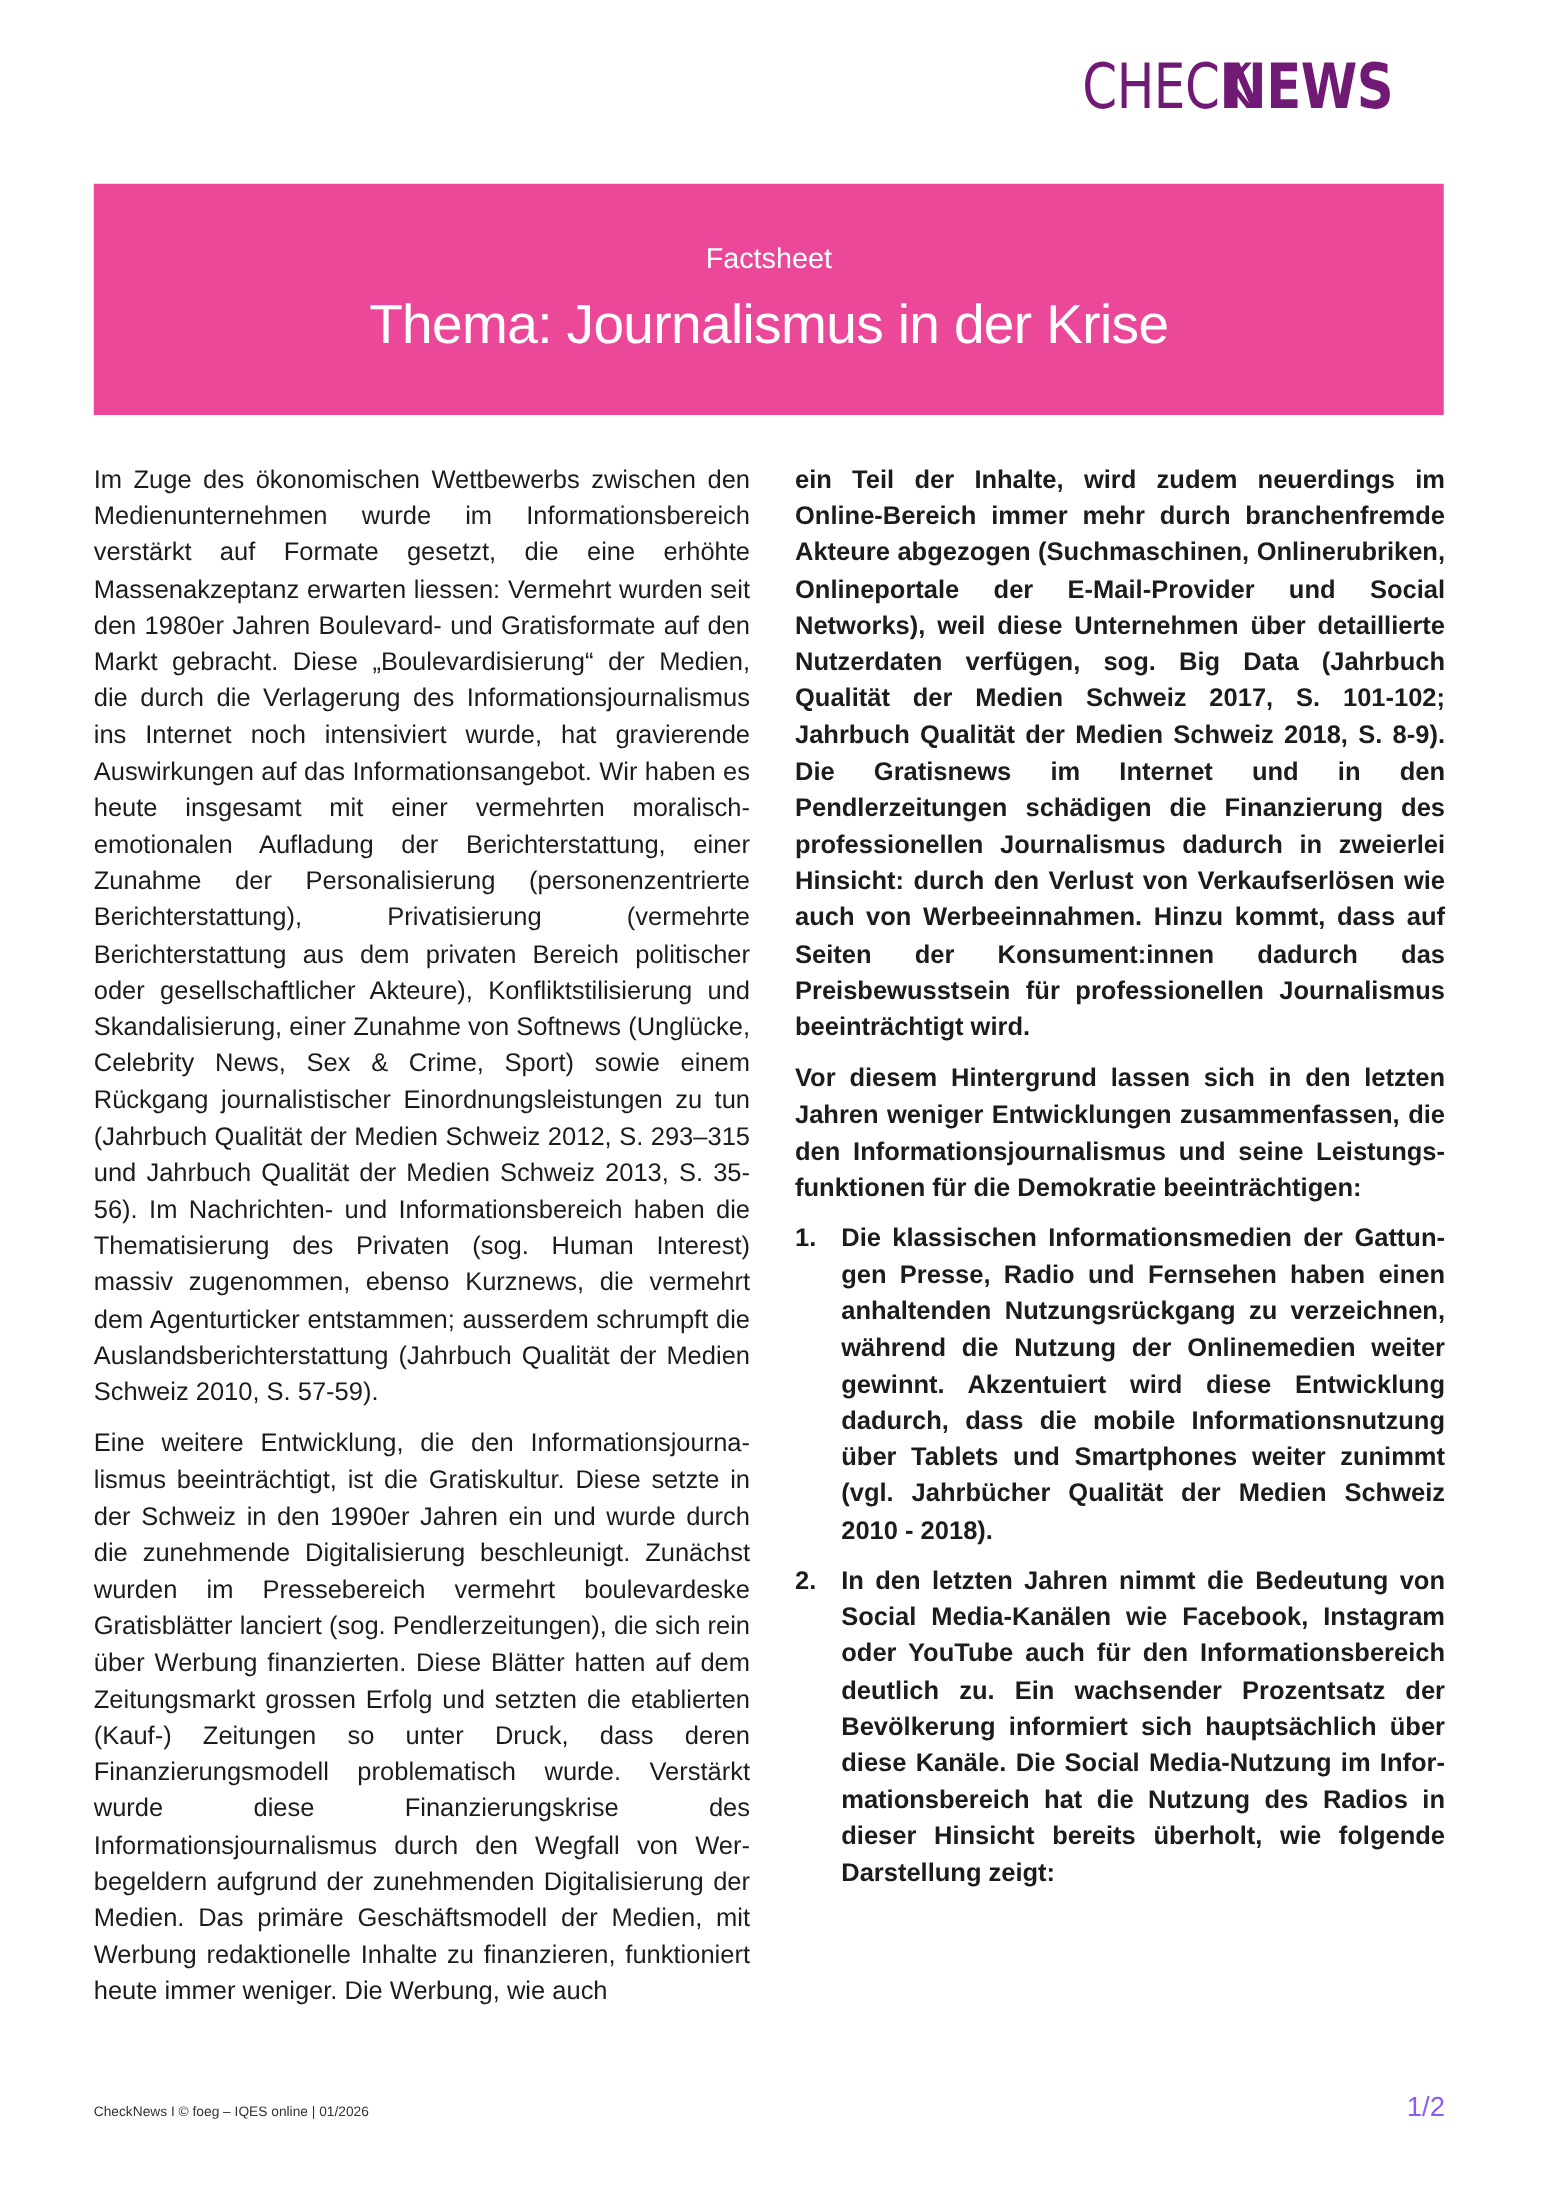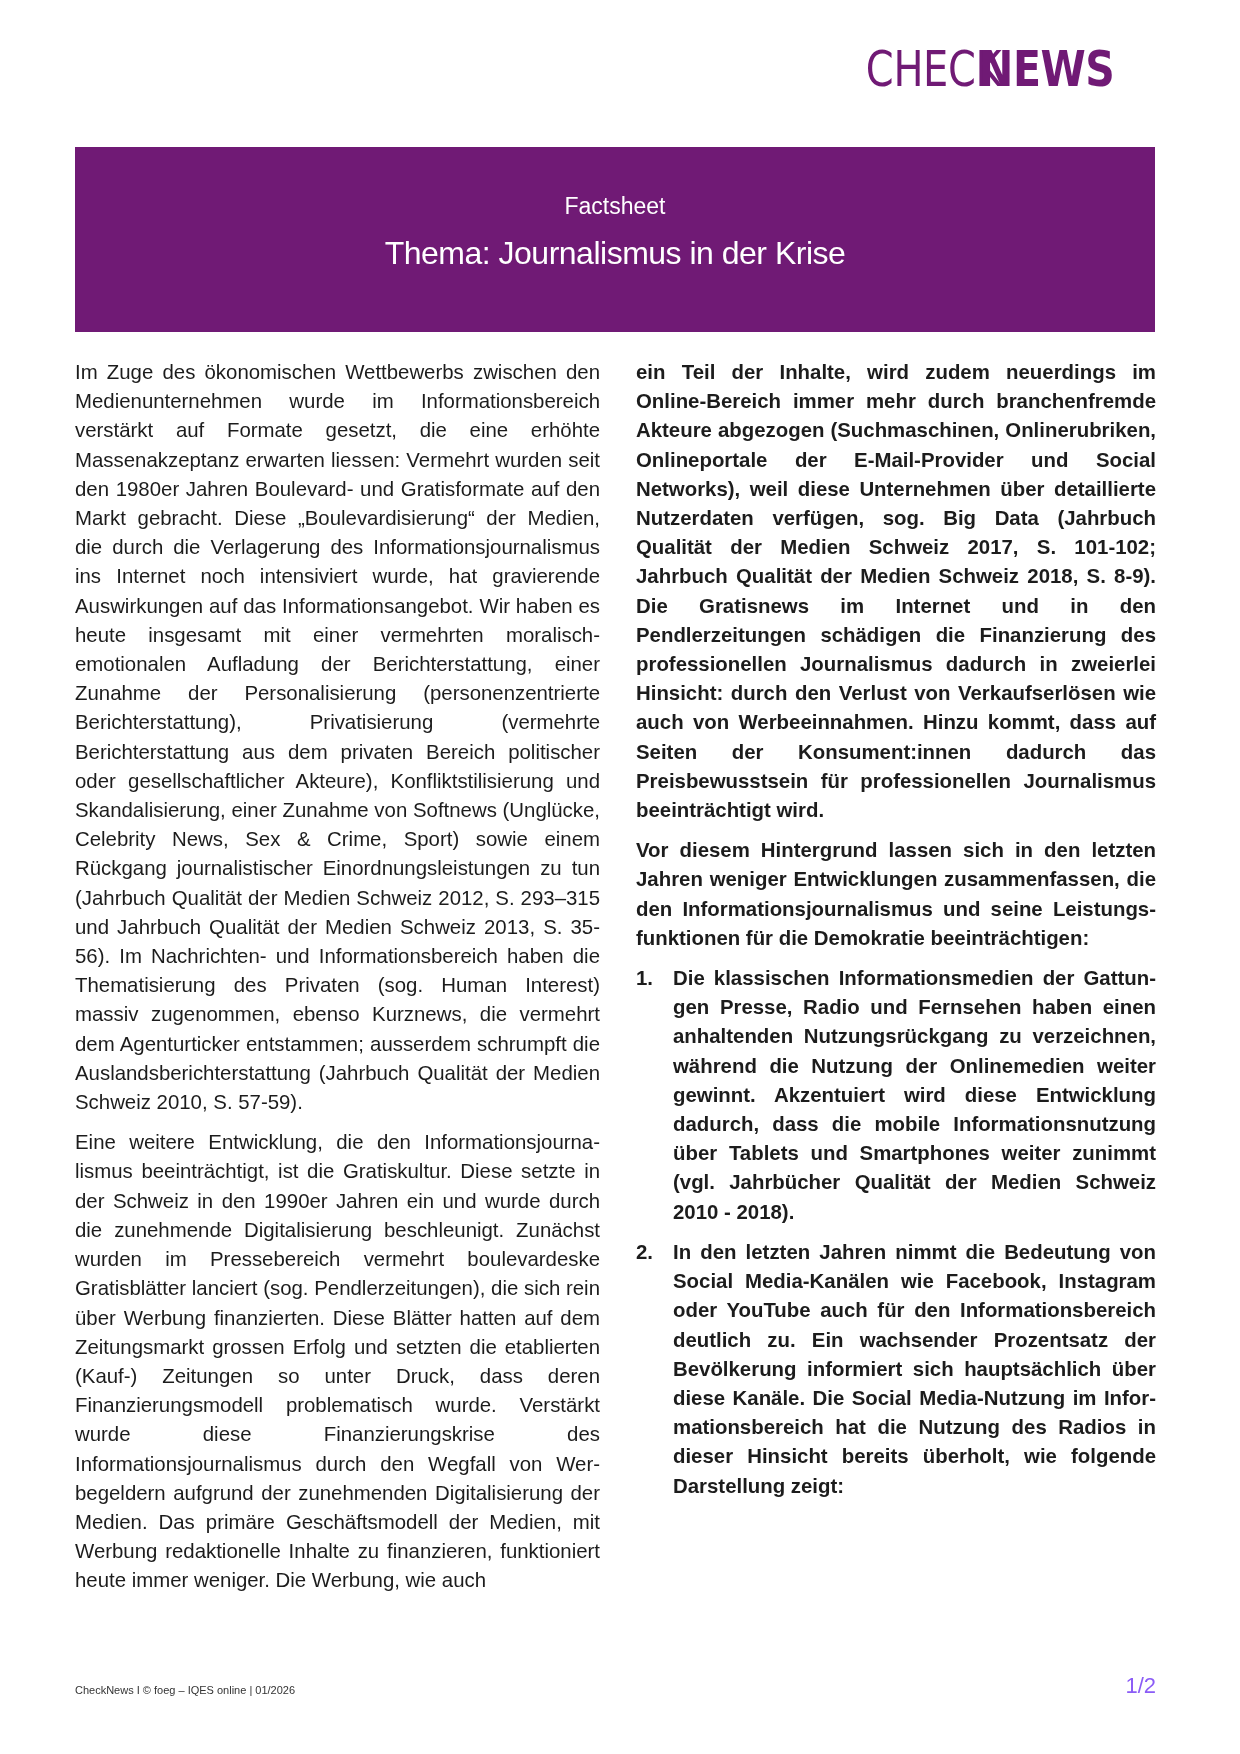--- a/index.html
+++ b/index.html
@@ -3,27 +3,27 @@
   <meta charset="utf-8">
   <style>
     html, body { margin: 0; padding: 0; background: #ffffff; }
     body { width: 1240px; height: 1754px; position: relative; overflow: hidden;
            font-family: "Liberation Sans", sans-serif; color: #1a1a1a; }
     .logo { position: absolute; top: 44px; right: 96px; font-size: 50px; letter-spacing: -0.5px;
             font-family: "DejaVu Sans", sans-serif; line-height: 1; color: #701a75; }
     .logo .a { font-weight: normal; display:inline-block; transform: scaleX(0.8); transform-origin: right center; margin-right:-22px;}
     .logo .b { font-weight: bold; display:inline-block; transform: scaleX(0.82); transform-origin: left center; }
     .banner { position: absolute; left: 75px; top: 147px; width: 1080px; height: 185px;
-              background: #701a75; color: #fff; text-align: center; }
+              background: #ec4899; color: #fff; text-align: center; }
     .banner .sub { position: absolute; top: 46px; left: 0; right: 0; font-size: 23px; font-weight: normal; }
-    .banner .title { position: absolute; top: 88px; left: 0; right: 0; font-size: 32px; font-weight: normal;
+    .banner .title { position: absolute; top: 88px; left: 0; right: 0; font-size: 44px; font-weight: normal;
                      letter-spacing: -0.5px; }
     .col { position: absolute; top: 358px; width: 525px; font-size: 20.4px; line-height: 29.2px;
            text-align: justify; hyphens: manual; color: #1c1c1c; }
-    .col p { margin: 0 0 11px 0; }
+    .col p { margin: 12px 0 11px 0; }
     .col-left { left: 75px; }
     .col-right { left: 636px; width: 520px; font-weight: bold; }
     ol { margin: 0; padding: 0; list-style: none; }
     ol li { position: relative; padding-left: 37px; margin-bottom: 11px; }
     ol li .num { position: absolute; left: 0; top: 0; }
     .footer-left { position: absolute; left: 75px; top: 1684px; font-size: 11px; color: #333; }
     .footer-right { position: absolute; right: 84px; top: 1673px; font-size: 22px; color: #8b5cf6; text-align: right; }
   </style>
 </head>
 <body>

